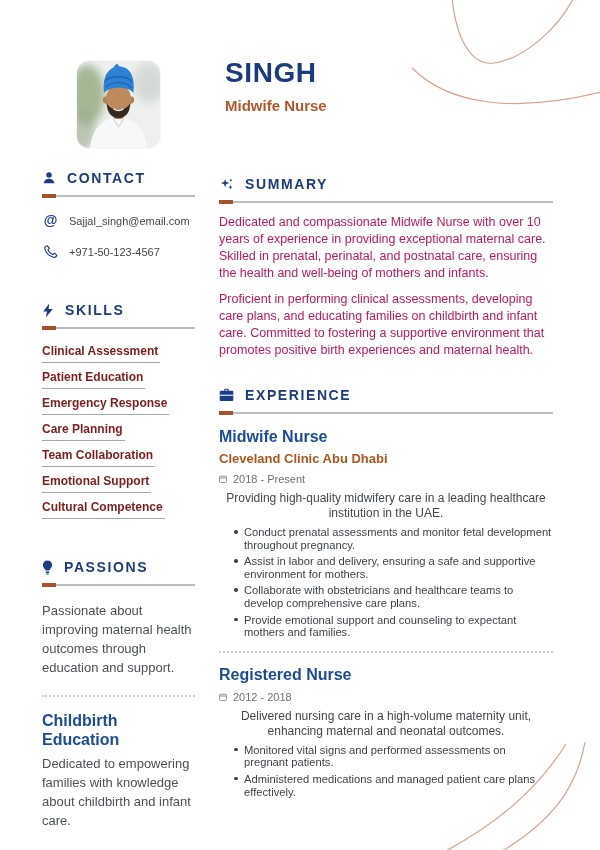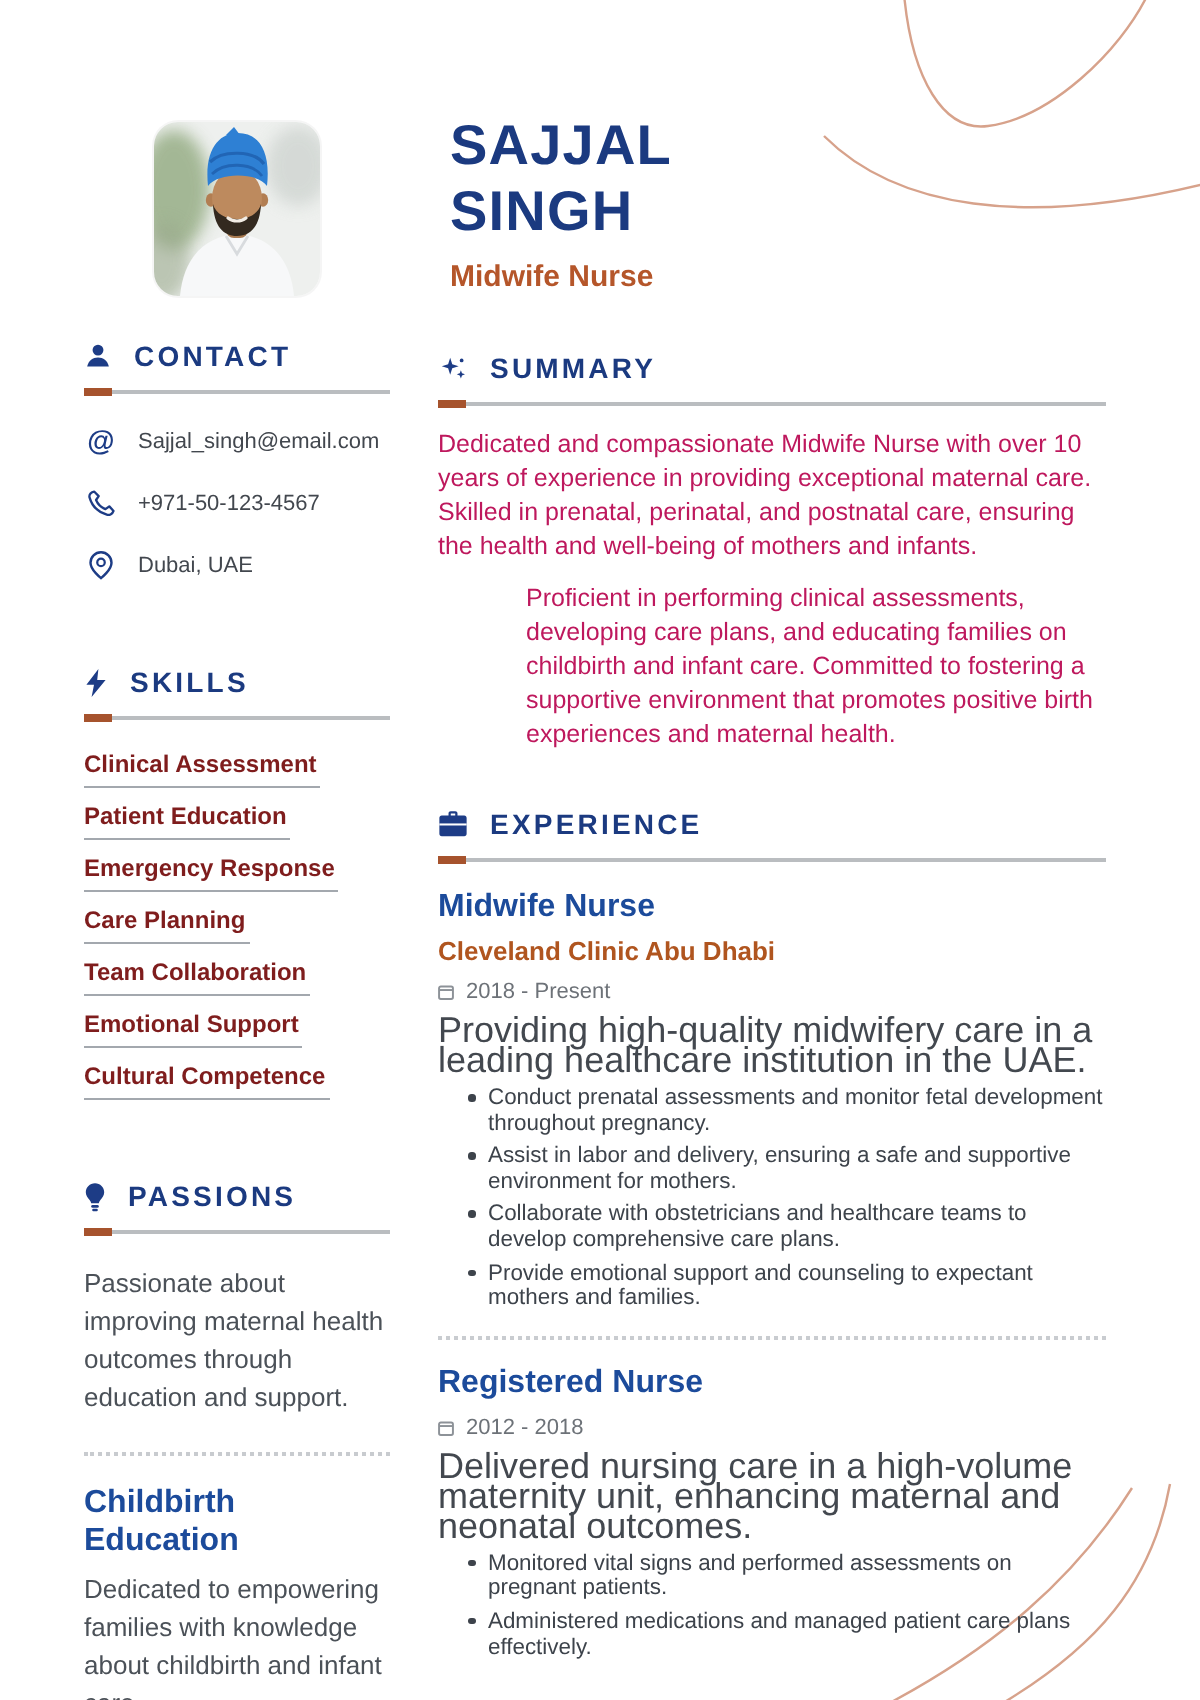--- a/index.html
+++ b/index.html
@@ -39,30 +39,30 @@
   .skills-list{margin-top:14px;}
   .skill{display:table;font-size:12px;font-weight:700;color:#7f1d1d;line-height:15px;padding:0 2px 3px 0;border-bottom:1.2px solid #a3a8ae;margin-top:7px;}
 
   
   .p-entry h3{margin:0;font-size:16px;font-weight:700;color:#1c4b9b;line-height:19px;}
   .p-entry p{margin:5px 0 0 0;font-size:13px;color:#4b5158;line-height:19px;}
   .dotted{border:none;border-top:2px dotted #c8cbcf;margin:18px 0 14px 0;}
 
   
   .summary p{margin:10px 0 0 0;font-size:12.5px;color:#be185d;line-height:17px;}
-  .summary p + p{margin-top:9px;margin-left:44px;}
+  .summary p + p{margin-top:9px;}
 
   
   .exp{margin-top:28px;}
   .job{margin-top:12px;}
   .job h3{margin:0;font-size:16px;font-weight:700;color:#1c4b9b;line-height:19px;}
   .job .company{margin-top:5px;font-size:13px;font-weight:700;color:#b0551f;}
   .job .daterow{display:flex;align-items:center;gap:6px;margin-top:7px;}
   .job .daterow span{font-size:11px;color:#6d7278;}
-  .job .desc{margin-top:6px;font-size:18px;color:#43484f;line-height:15px;}
+  .job .desc{margin-top:6px;font-size:12px;color:#43484f;line-height:15px;text-align:center;}
   .job ul{margin:5px 0 0 0;padding:0 0 0 25px;list-style:none;}
   .job li{position:relative;font-size:11.2px;color:#3d434b;line-height:12.6px;margin-bottom:4px;}
   .job li::before{content:"";position:absolute;left:-10px;top:4px;width:3.5px;height:3.5px;border-radius:50%;background:#3d434b;}
   .dotted-main{border:none;border-top:2px dotted #c9ccd0;margin:12px 0 2px 0;}
 
   svg{display:block;}
 </style>
 </head>
 <body>
 
@@ -95,21 +95,20 @@
       <path d="M 29.5,41 C 30,52 34.5,57 41.5,57 C 48.5,57 53,52 53.5,41 C 51,51 32,51 29.5,41 Z" fill="#33291f"></path>
       <path d="M 37,48 C 39.5,50 43.5,50 46,48" stroke="#f2ece4" stroke-width="1.6" fill="none" stroke-linecap="round"></path>
       <path d="M 27,32 C 25,13 33,5.5 42,5.5 C 52,5.5 58.5,14 56.5,32 C 52,25 32,25 27,32 Z" fill="#2e80d4"></path>
       <path d="M 28,20 C 34,14 50,14 55,21" stroke="#2165b5" stroke-width="1.6" fill="none"></path>
       <path d="M 29,26 C 35,20 49,20 54,27" stroke="#2165b5" stroke-width="1.4" fill="none"></path>
       <path d="M 36,6.5 L 40,2.5 L 43,6.5 Z" fill="#2e80d4"></path>
     </svg>
   </div>
 
   <div class="head">
-    <div class="name">SAJJAL</div>
     <div class="name">SINGH</div>
     <div class="role">Midwife Nurse</div>
   </div>
 
   <aside class="sidebar">
 
     <section>
       <div class="sec-head">
         <span class="hico">
           <svg width="14" height="14" viewBox="0 0 16 16">
@@ -130,29 +129,20 @@
           </span>
         <span class="ctxt">Sajjal_singh@email.com</span>
       </div>
       <div class="c-row">
         <span class="cico">
           <svg width="15" height="15" viewBox="0 0 17 17" fill="none">
               <path d="M 4.6,2 L 7.2,4.6 L 5.7,6.8 C 6.7,9.2 8.6,11 11,12 L 13.2,10.4 L 15.6,13 C 15.1,14.6 13.4,15.6 11.8,15.1 C 6.8,13.6 3.3,10 2,5.3 C 1.6,3.8 3,2.2 4.6,2 Z" stroke="#1d3c86" stroke-width="1.3" stroke-linejoin="round"></path>
             </svg>
         </span>
         <span class="ctxt">+971-50-123-4567</span>
-      </div>
-      <div class="c-row">
-        <span class="cico">
-          <svg width="15" height="15" viewBox="0 0 16 16" fill="none">
-              <path d="M 8,1.2 C 4.9,1.2 2.4,3.7 2.4,6.8 C 2.4,10.7 8,15 8,15 C 8,15 13.6,10.7 13.6,6.8 C 13.6,3.7 11.1,1.2 8,1.2 Z" stroke="#1d3c86" stroke-width="1.3"></path>
-              <circle cx="8" cy="6.6" r="2" stroke="#1d3c86" stroke-width="1.2"></circle>
-            </svg>
-        </span>
-        <span class="ctxt">Dubai, UAE</span>
       </div>
     </section>
 
     <section style="margin-top:42px;">
       <div class="sec-head">
         <span class="hico">
           <svg width="12" height="15" viewBox="0 0 12 15">
               <path d="M 7.2,0.5 L 1.2,8.4 L 5,8.4 L 3.8,14.5 L 10.8,6 L 6.6,6 Z" fill="#1d3c86"></path>
             </svg>
         </span>

